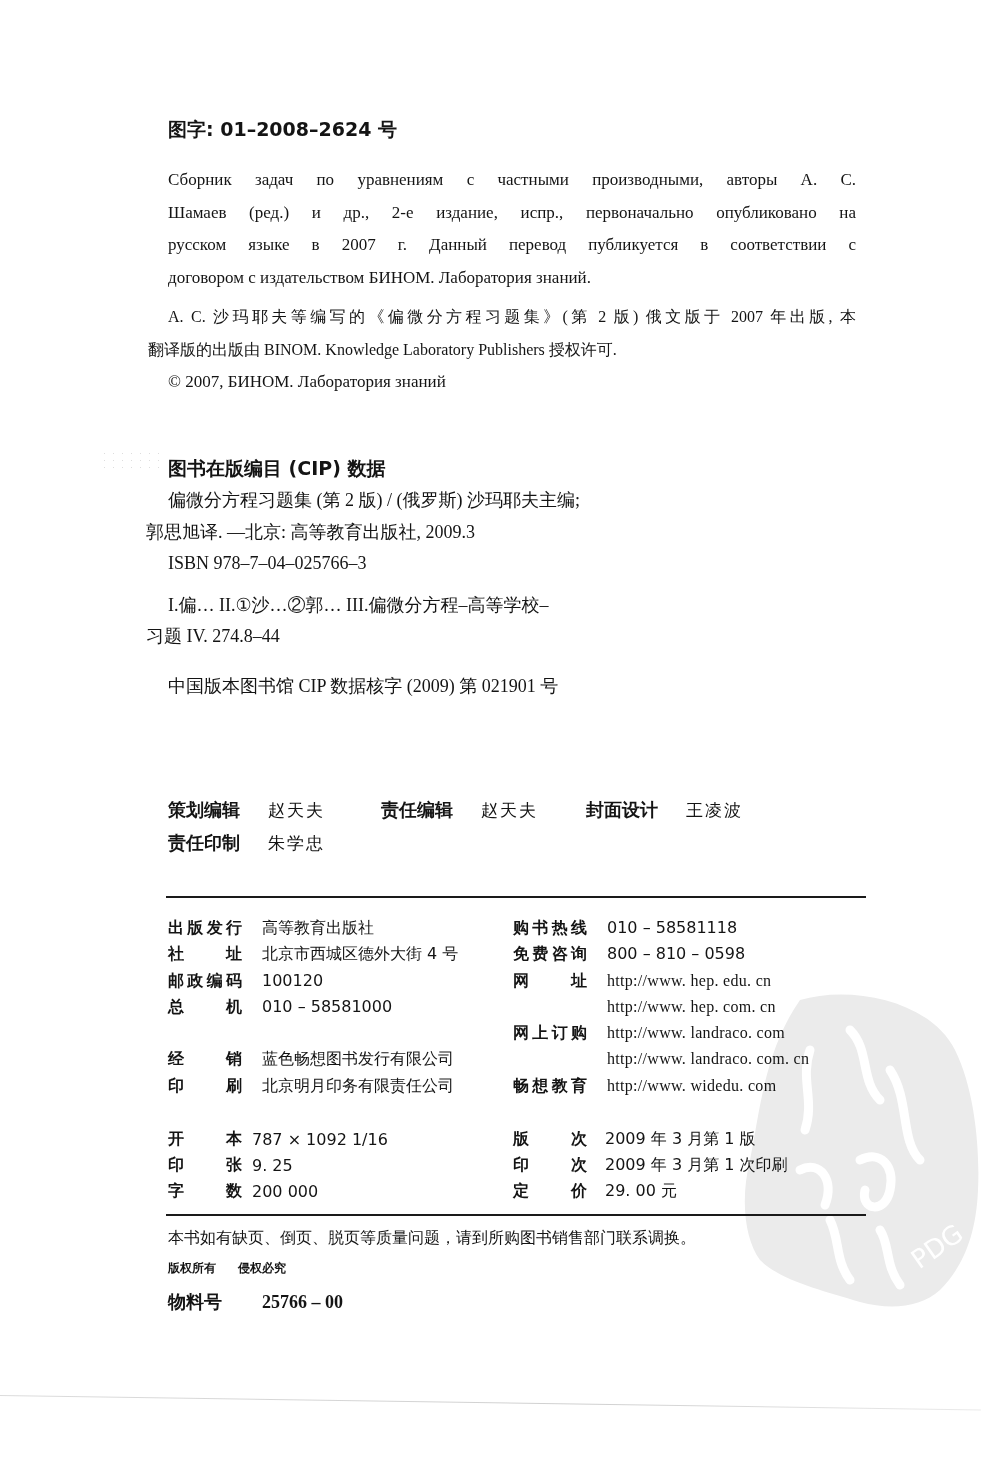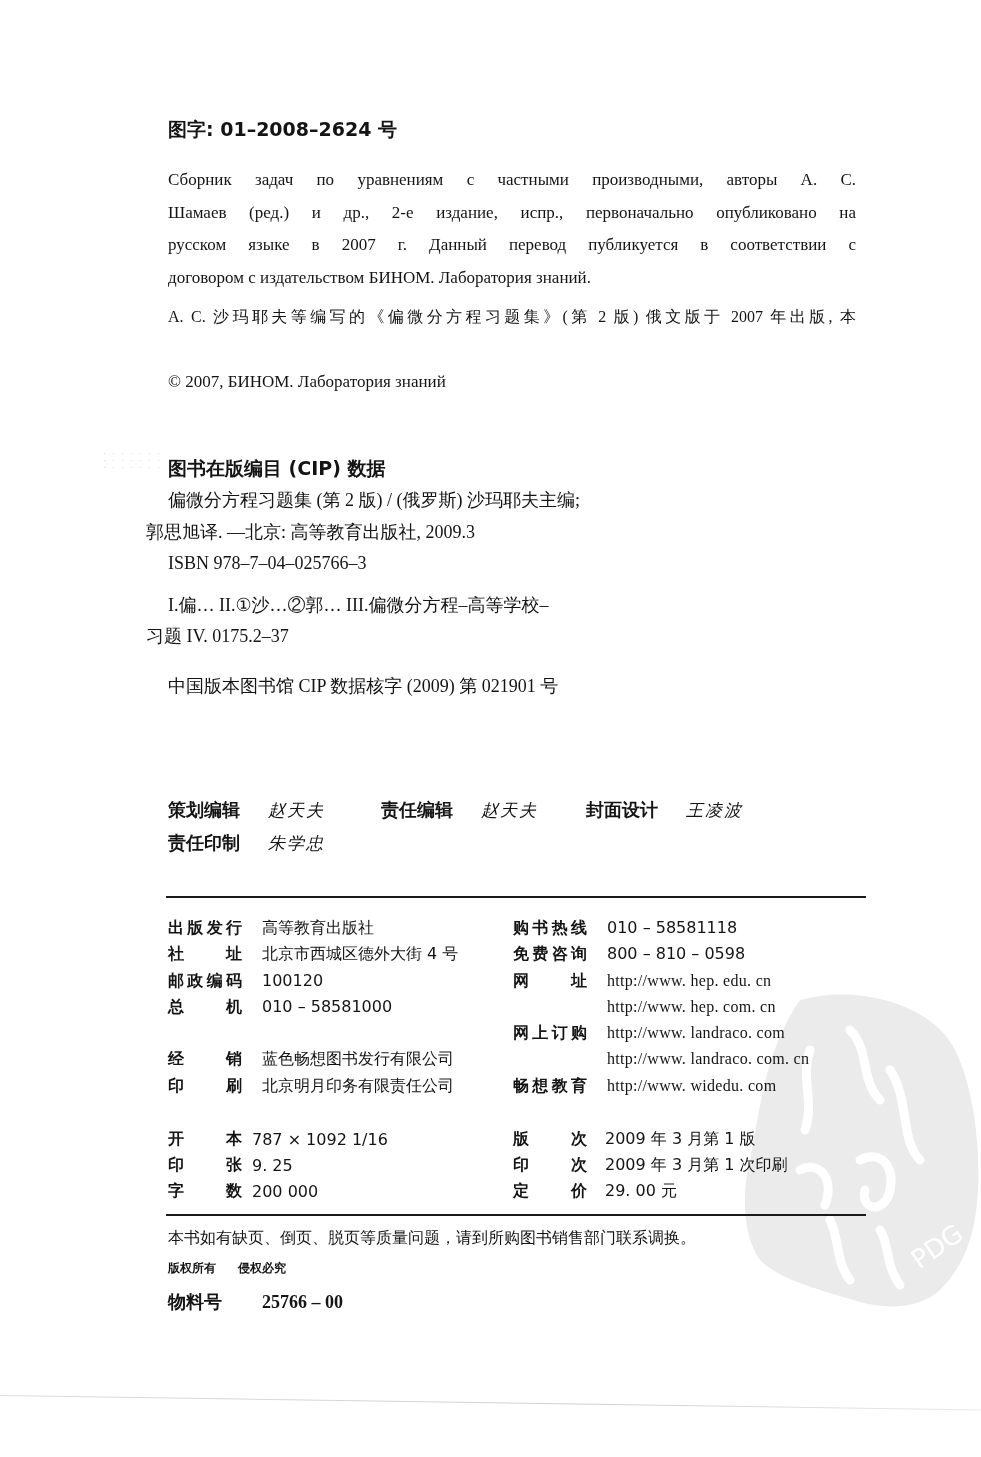--- a/index.html
+++ b/index.html
@@ -76,21 +76,21 @@
       font-size: 18px;
     }
 
     
     .editors {
       left: 168px; top: 798px;
       font-size: 18px;
     }
     .ed-row { display: flex; align-items: baseline; height: 33px; }
     .ed-label { font-weight: bold; }
-    .ed-name { font-style: italic; margin-left: 28px; font-size: 17px; letter-spacing: 2px; }
+    .ed-name { margin-left: 28px; font-size: 17px; letter-spacing: 2px; }
     .ed-gap1 { margin-left: 56px; }
     .ed-gap2 { margin-left: 48px; }
 
     .rule {
       position: absolute;
       left: 166px; width: 700px;
       height: 2px; background: #1a1a1a;
     }
 
     
@@ -184,31 +184,32 @@
 
   <div class="abs ru-para serif">
     <span class="line first">Сборник задач по уравнениям с частными производными, авторы А. С.</span>
     <span class="line">Шамаев (ред.)  и др., 2-е издание, испр., первоначально опубликовано на</span>
     <span class="line">русском языке в 2007 г.  Данный перевод публикуется в соответствии с</span>
     <span class="line last">договором с издательством БИНОМ. Лаборатория знаний.</span>
   </div>
 
   <div class="abs cn-para serif">
     <span class="line first">A. C. 沙玛耶夫等编写的《偏微分方程习题集》(第 2 版) 俄文版于 2007 年出版, 本</span>
+    <span class="line last">翻译版的出版由 BINOM. Knowledge Laboratory Publishers 授权许可.</span>
   </div>
 
   <div class="abs copyright serif">© 2007, БИНОМ. Лаборатория знаний</div>
 
   <div class="abs cip-title sans">图书在版编目 (CIP) 数据</div>
   <div class="abs cip-body serif">
     <span class="line indent">偏微分方程习题集 (第 2 版) / (俄罗斯) 沙玛耶夫主编;</span>
     <span class="line">郭思旭译. —北京: 高等教育出版社, 2009.3</span>
     <span class="line indent">ISBN 978–7–04–025766–3</span>
     <span class="line indent gap">I.偏…   II.①沙…②郭…   III.偏微分方程–高等学校–</span>
-    <span class="line">习题   IV. 0175.2–37</span>
+    <span class="line">习题   IV. 274.8–44</span>
   </div>
   <div class="abs cip-verify serif">中国版本图书馆 CIP 数据核字 (2009) 第 021901 号</div>
 
   <div class="abs editors sans">
     <div class="ed-row">
       <span class="ed-label">策划编辑</span>
       <span class="ed-name serif">赵天夫</span>
       <span class="ed-label ed-gap1">责任编辑</span>
       <span class="ed-name serif">赵天夫</span>
       <span class="ed-label ed-gap2">封面设计</span>

